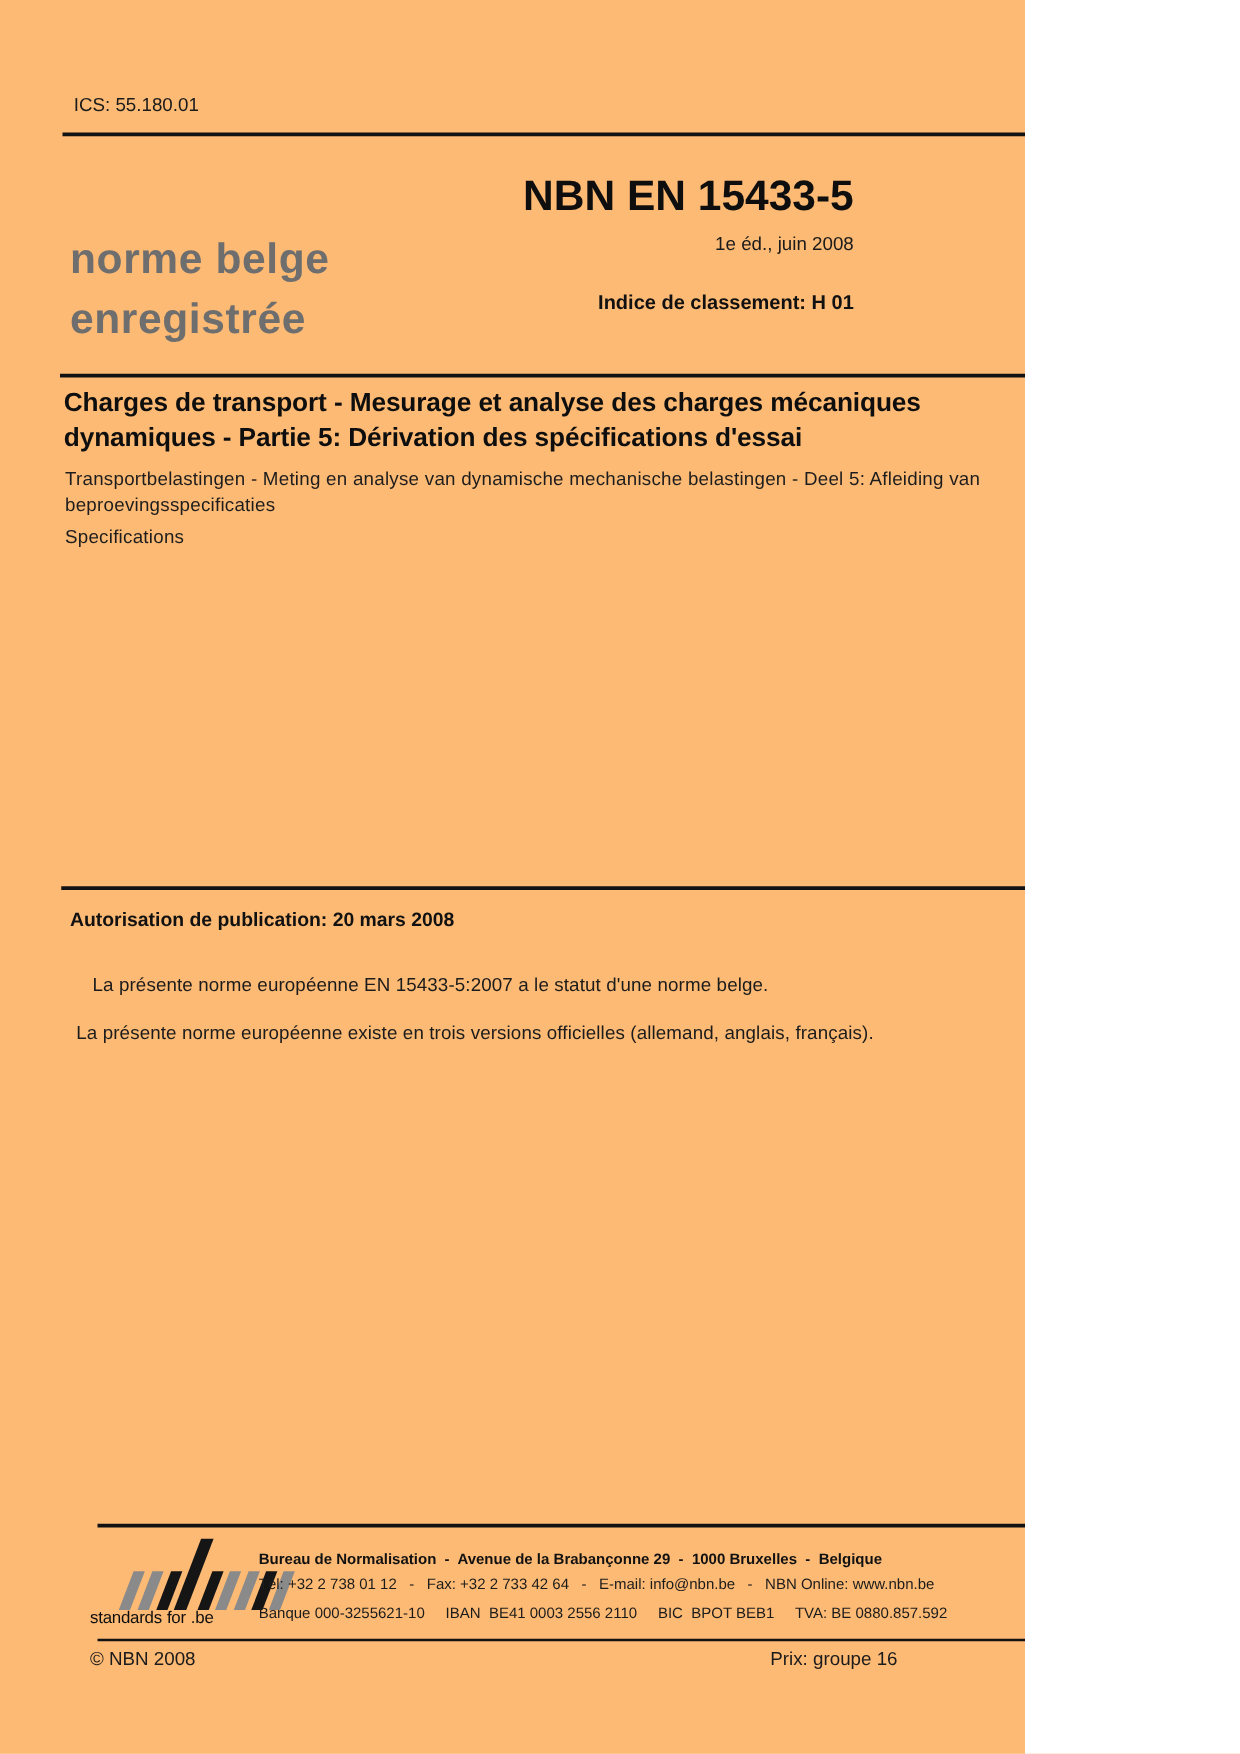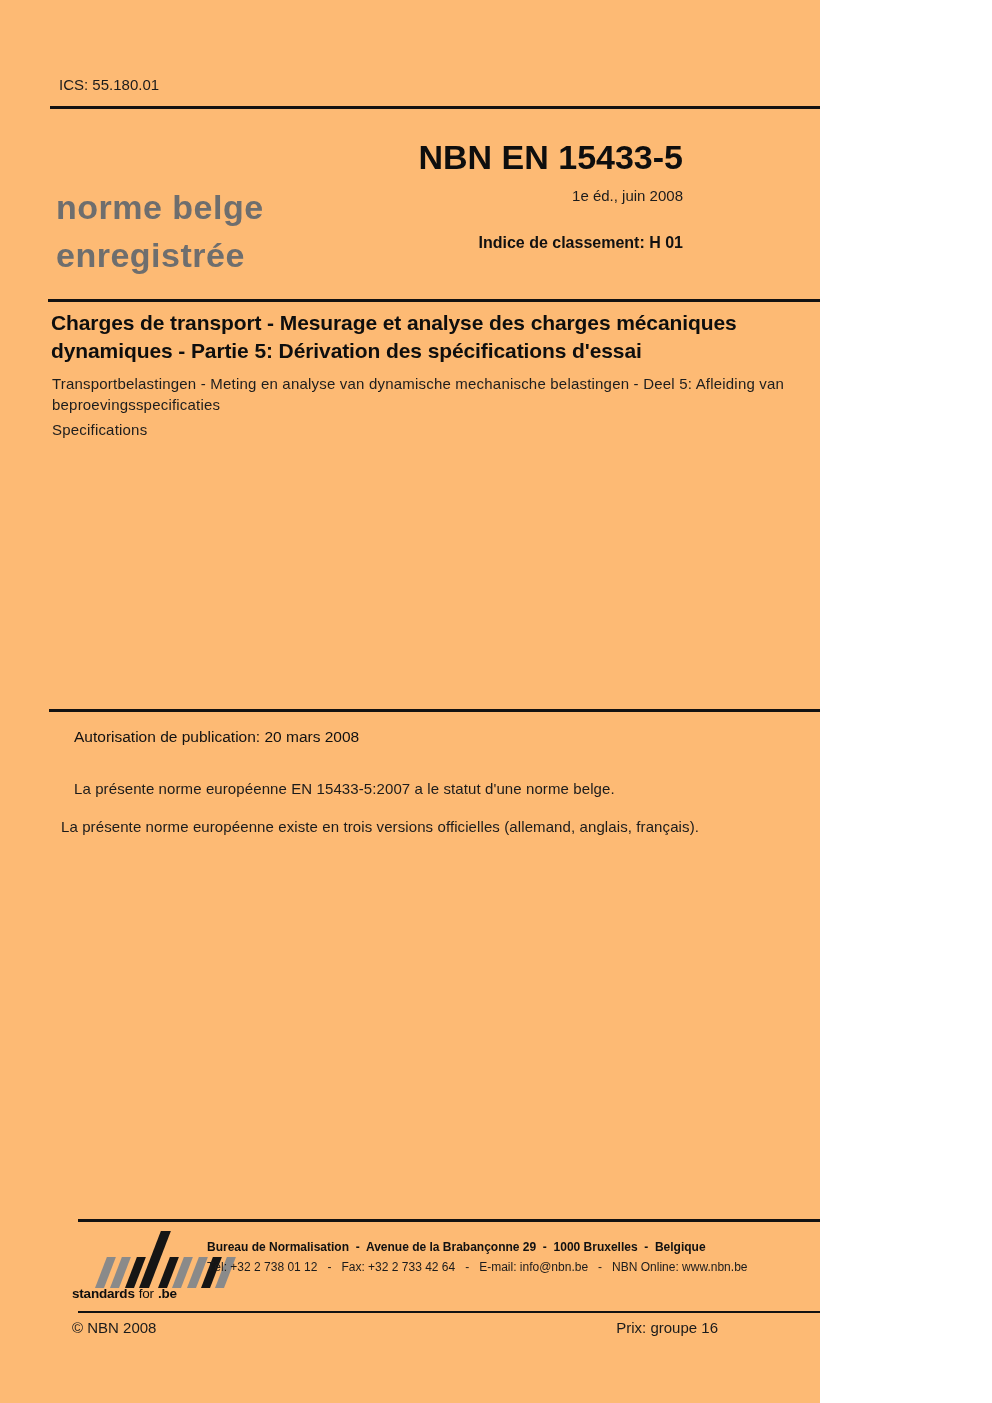--- a/index.html
+++ b/index.html
@@ -27,41 +27,41 @@
   .indice  { top: 234px; font-size: 16px; font-weight: 700; color: #111; }
 
   .title-fr {
     left: 51px; top: 309px;
     font-size: 21px; font-weight: 700; color: #0e0e0e;
     line-height: 28px; letter-spacing: -0.1px;
   }
   .title-nl { left: 52px; top: 374px; font-size: 15px; line-height: 20.5px; color: #1d1d1d; letter-spacing: 0.2px; }
   .title-en { left: 52px; top: 419px; font-size: 15px; line-height: 21px; color: #1d1d1d; letter-spacing: 0.2px; }
 
-  .authorization { left: 74px; top: 728px; font-size: 15.5px; font-weight: 400; color: #111; }
+  .authorization { left: 56px; top: 728px; font-size: 15.5px; font-weight: 700; color: #111; }
   .para1 { left: 74px; top: 780px; font-size: 15px; color: #1b1b1b; letter-spacing: 0.1px; }
   .para2 { left: 61px; top: 818px; font-size: 15px; color: #1b1b1b; letter-spacing: 0.1px; }
 
   .pre { white-space: pre; }
 
   
   .stroke {
     position: absolute;
     width: 9px; height: 31px; top: 1257px;
     transform: skewX(-21deg); transform-origin: 50% 100%;
   }
   .stroke.tall { height: 57px; top: 1231px; width: 10px; }
   .s-black { background: #151515; }
   .s-gray  { background: #8a8a8a; }
 
   .logo-tagline {
     left: 72px; top: 1286px; font-size: 13.5px; color: #0e0e0e;
     letter-spacing: -0.2px; display: flex; gap: 4px;
   }
-  .logo-tagline .bold { font-weight: 700; }
+  .logo-tagline .bold { font-weight: 400; }
 
   .ft-line { left: 207px; font-size: 12px; color: #1b1b1b; }
   .ft-line1 { top: 1240px; font-weight: 700; color: #111; }
   .ft-line2 { top: 1260px; }
   .ft-line3 { top: 1283px; }
 
   .copyright { left: 72px; top: 1319px; font-size: 15px; color: #1b1b1b; }
   .price { right: 102px; top: 1319px; font-size: 15px; color: #1b1b1b; }
 </style>
 </head>
@@ -115,19 +115,20 @@
   </div>
 
   <div class="abs logo-tagline">
     <span class="bold">standards</span>
     <span>for</span>
     <span class="bold">.be</span>
   </div>
 
   <div class="abs ft-line ft-line1 pre">Bureau de Normalisation  -  Avenue de la Brabançonne 29  -  1000 Bruxelles  -  Belgique</div>
   <div class="abs ft-line ft-line2 pre">Tél: +32 2 738 01 12   -   Fax: +32 2 733 42 64   -   E-mail: info@nbn.be   -   NBN Online: www.nbn.be</div>
+  <div class="abs ft-line ft-line3 pre">Banque 000-3255621-10     IBAN  BE41 0003 2556 2110     BIC  BPOT BEB1     TVA: BE 0880.857.592</div>
 
   <div class="rule" style="left:78px; top:1311px; width:807px; height:2px;"></div>
 
   <div class="abs copyright">© NBN 2008</div>
   <div class="abs price">Prix: groupe 16</div>
 
 </div>
 
 </body></html>

